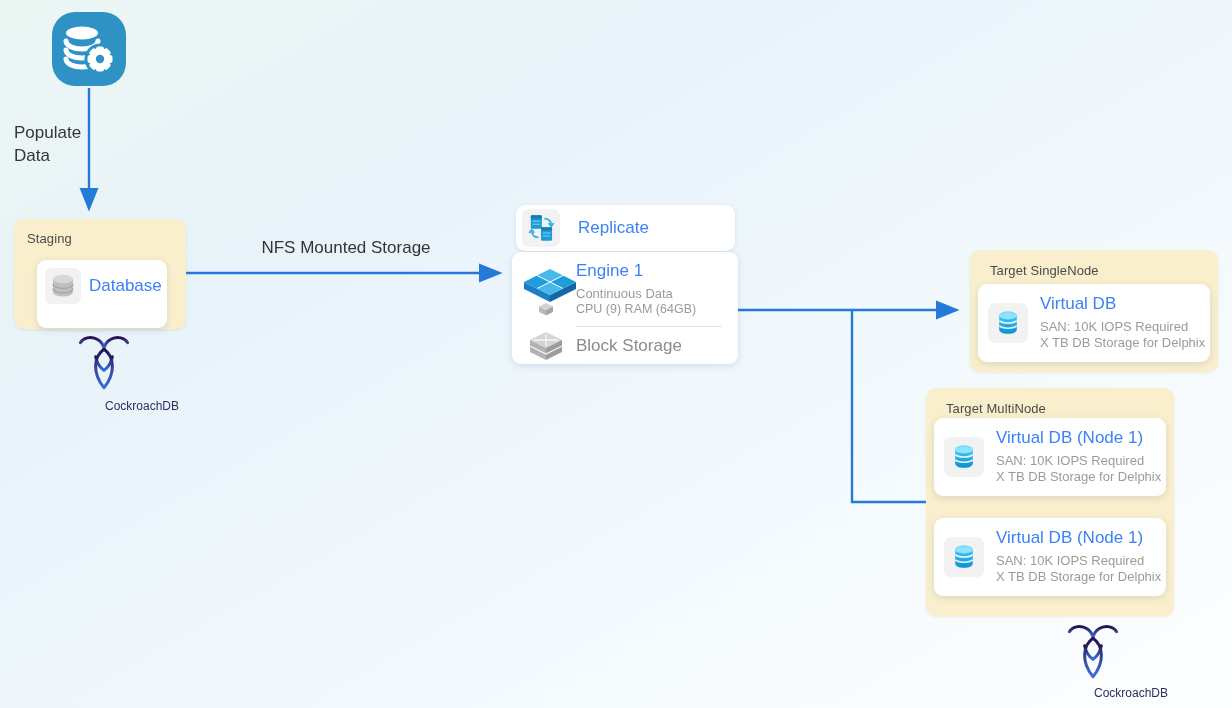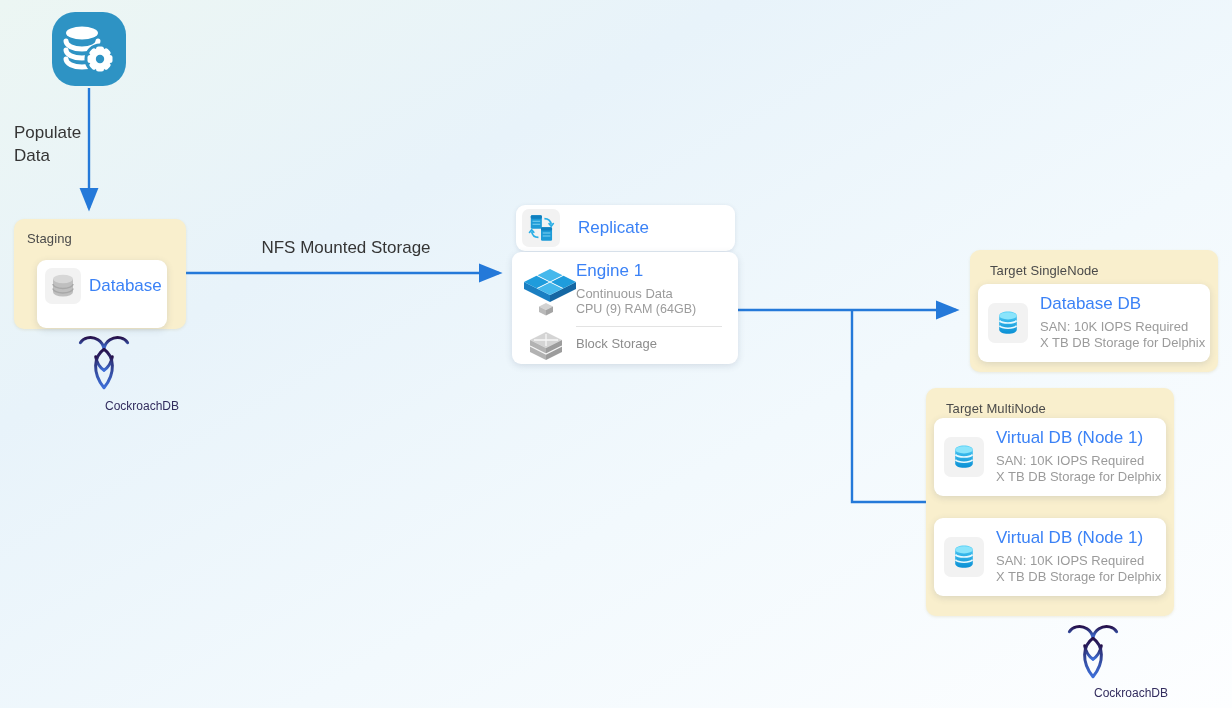--- a/index.html
+++ b/index.html
@@ -148,41 +148,41 @@
     <div class="card-sub" style="left:64px;top:34px;">Continuous Data</div>
     <div class="card-sub" style="left:64px;top:50px;font-size:12.5px;">CPU (9) RAM (64GB)</div>
     <div class="divider" style="left:64px;top:74px;width:146px;"></div>
     <svg class="abs" style="left:16px;top:78px;" width="36" height="32" viewBox="0 0 36 32">
       <path d="M18 2 L34 10 L18 18 L2 10 Z" fill="#d4d4d4"></path>
       <path d="M18 4 L18 16 M6 10 L30 10" stroke="#f6f6f6" stroke-width="1.3"></path>
       <path d="M2 10 L18 18 L18 30 L2 22 Z" fill="#b2b2b2"></path>
       <path d="M34 10 L18 18 L18 30 L34 22 Z" fill="#9c9c9c"></path>
       <path d="M2 16 L18 24 L34 16" fill="none" stroke="#f6f6f6" stroke-width="1.3"></path>
     </svg>
-    <div class="card-sub" style="left:64px;top:84px;font-size:13px;color:#8c8c8c;">Block Storage</div>
+    <div class="card-sub" style="left:64px;top:84px;font-size:17px;color:#8c8c8c;">Block Storage</div>
   </div>
 
   <div class="group-box" style="left:970px;top:250px;width:248px;height:122px;">
     <div class="group-label" style="left:20px;top:13px;">Target SingleNode</div>
     <div class="card" style="left:8px;top:34px;width:232px;height:78px;">
       <div class="icon-tile" style="left:10px;top:19px;width:40px;height:40px;">
         <svg width="32" height="32" viewBox="0 0 40 40">
           <defs>
             <linearGradient id="vdb1" x1="0" y1="0" x2="0" y2="1">
               <stop offset="0%" stop-color="#53d0f8"></stop>
               <stop offset="100%" stop-color="#0a8fd4"></stop>
             </linearGradient>
           </defs>
           <path d="M9 11 C9 7.7 13.9 5.5 20 5.5 C26.1 5.5 31 7.7 31 11 L31 28 C31 31.3 26.1 33.5 20 33.5 C13.9 33.5 9 31.3 9 28 Z" fill="url(#vdb1)"></path>
           <ellipse cx="20" cy="11" rx="11" ry="4.5" fill="#8ae4fb"></ellipse>
           <path d="M9.3 17 C13 21 27 21 30.7 17" fill="none" stroke="#eafaff" stroke-width="2"></path>
           <path d="M9.3 23.5 C13 27.5 27 27.5 30.7 23.5" fill="none" stroke="#eafaff" stroke-width="2"></path>
         </svg>
       </div>
-      <div class="card-title" style="left:62px;top:10px;">Database DB</div>
+      <div class="card-title" style="left:62px;top:10px;">Virtual DB</div>
       <div class="card-sub" style="left:62px;top:35px;">SAN: 10K IOPS Required</div>
       <div class="card-sub" style="left:62px;top:51px;">X TB DB Storage for Delphix</div>
     </div>
   </div>
 
   <div class="group-box" style="left:926px;top:388px;width:248px;height:228px;">
     <div class="group-label" style="left:20px;top:13px;">Target MultiNode</div>
 
     <div class="card" style="left:8px;top:30px;width:232px;height:78px;text-align:center;">
       <div class="icon-tile" style="left:10px;top:19px;width:40px;height:40px;">

